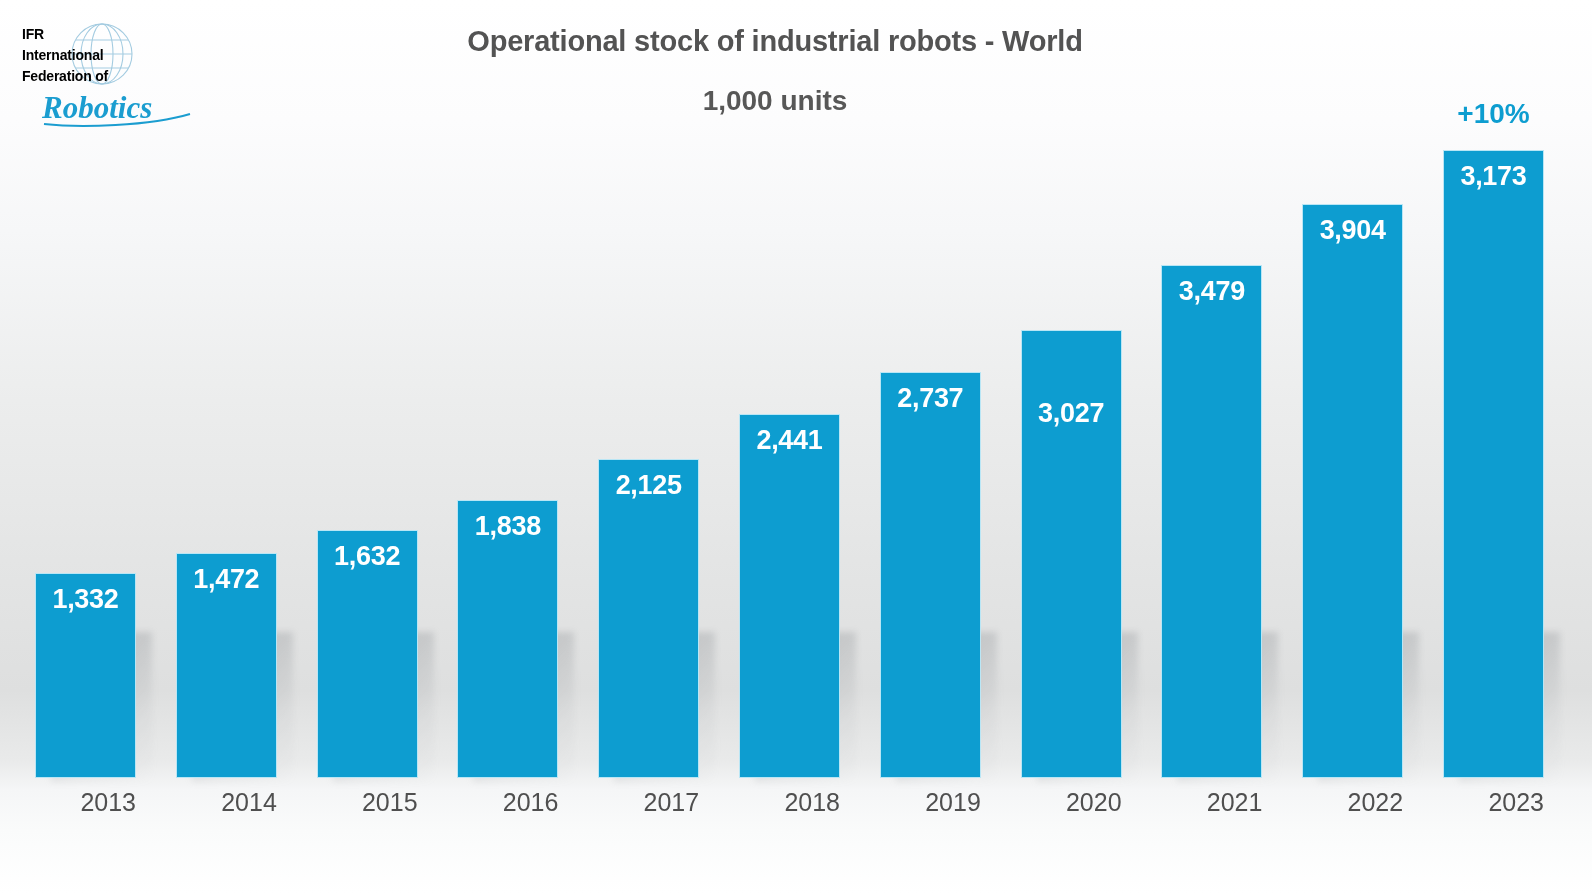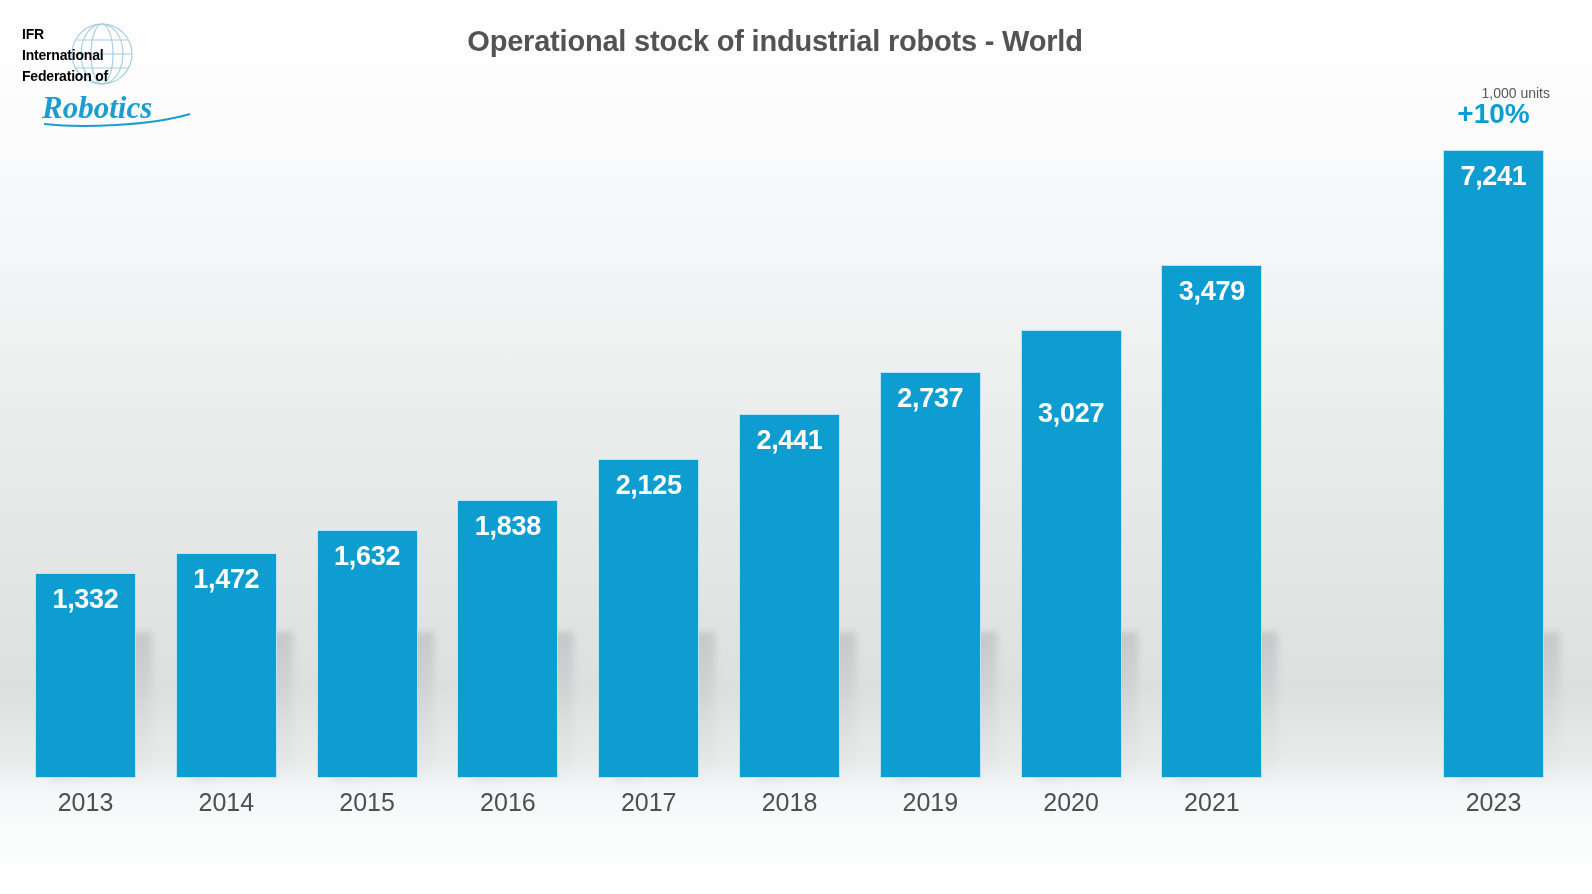--- a/index.html
+++ b/index.html
@@ -82,23 +82,23 @@
     font-size: 29px;
     font-weight: bold;
     color: #535353;
     letter-spacing: -0.2px;
   }
   #chart-subtitle {
     position: absolute;
     left: 0;
     top: 85px;
     width: 1550px;
-    text-align: right;
-    font-size: 14px;
-    font-weight: normal;
+    text-align: center;
+    font-size: 28px;
+    font-weight: bold;
     color: #575757;
   }
 
   
   #plot {
     position: absolute;
     left: 0;
     top: 0;
     width: 1592px;
     height: 894px;
@@ -139,21 +139,21 @@
     color: #ffffff;
     letter-spacing: -0.3px;
     z-index: 3;
   }
   .bar-label {
     position: absolute;
     left: 0;
     top: 100%;
     margin-top: 10px;
     width: 101px;
-    text-align: center;
+    text-align: right;
     font-size: 25px;
     color: #4f4f4f;
     z-index: 3;
   }
   .growth-note {
     position: absolute;
     left: 0;
     top: -52px;
     width: 101px;
     text-align: center;
@@ -251,22 +251,28 @@
         <div class="bar" style="height: 448.072px; background: rgb(13, 157, 208);"></div>
         <div class="bar-value" style="color: rgb(255, 255, 255);">3,027</div>
         <div class="bar-label">2020</div>
       </div>
       <div class="bar-slot" style="left: 1161.4px; height: 512.889px;">
         <div class="bar-shadow" style="height: 150px;"></div>
         <div class="bar" style="height: 512.889px; background: rgb(13, 157, 208);"></div>
         <div class="bar-value" style="color: rgb(255, 255, 255);">3,479</div>
         <div class="bar-label">2021</div>
       </div>
+      <div class="bar-slot" style="left: 1302.2px; height: 573.834px;">
+        <div class="bar-shadow" style="height: 150px;"></div>
+        <div class="bar" style="height: 573.834px; background: rgb(13, 157, 208);"></div>
+        <div class="bar-value" style="color: rgb(255, 255, 255);">3,904</div>
+        <div class="bar-label">2022</div>
+      </div>
       <div class="bar-slot" style="left: 1443px; height: 628.039px;">
         <div class="bar-shadow" style="height: 150px;"></div>
         <div class="bar" style="height: 628.039px; background: rgb(13, 157, 208);"></div>
-        <div class="bar-value" style="color: rgb(255, 255, 255);">7,241</div>
+        <div class="bar-value" style="color: rgb(255, 255, 255);">3,173</div>
         <div class="bar-label">2023</div>
         <div class="growth-note" style="color: rgb(13, 157, 208);">+10%</div>
       </div>
     </div>
 
 </div>
 
 </body></html>

